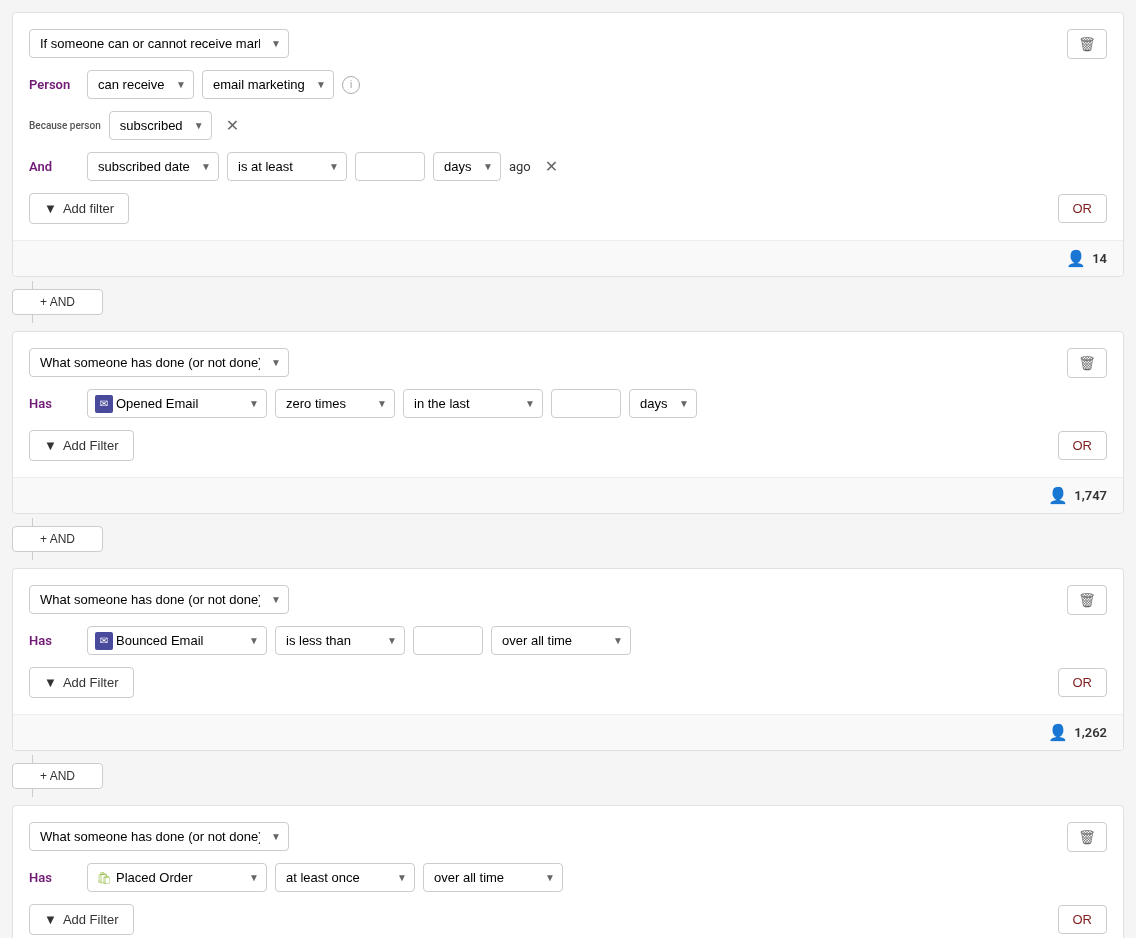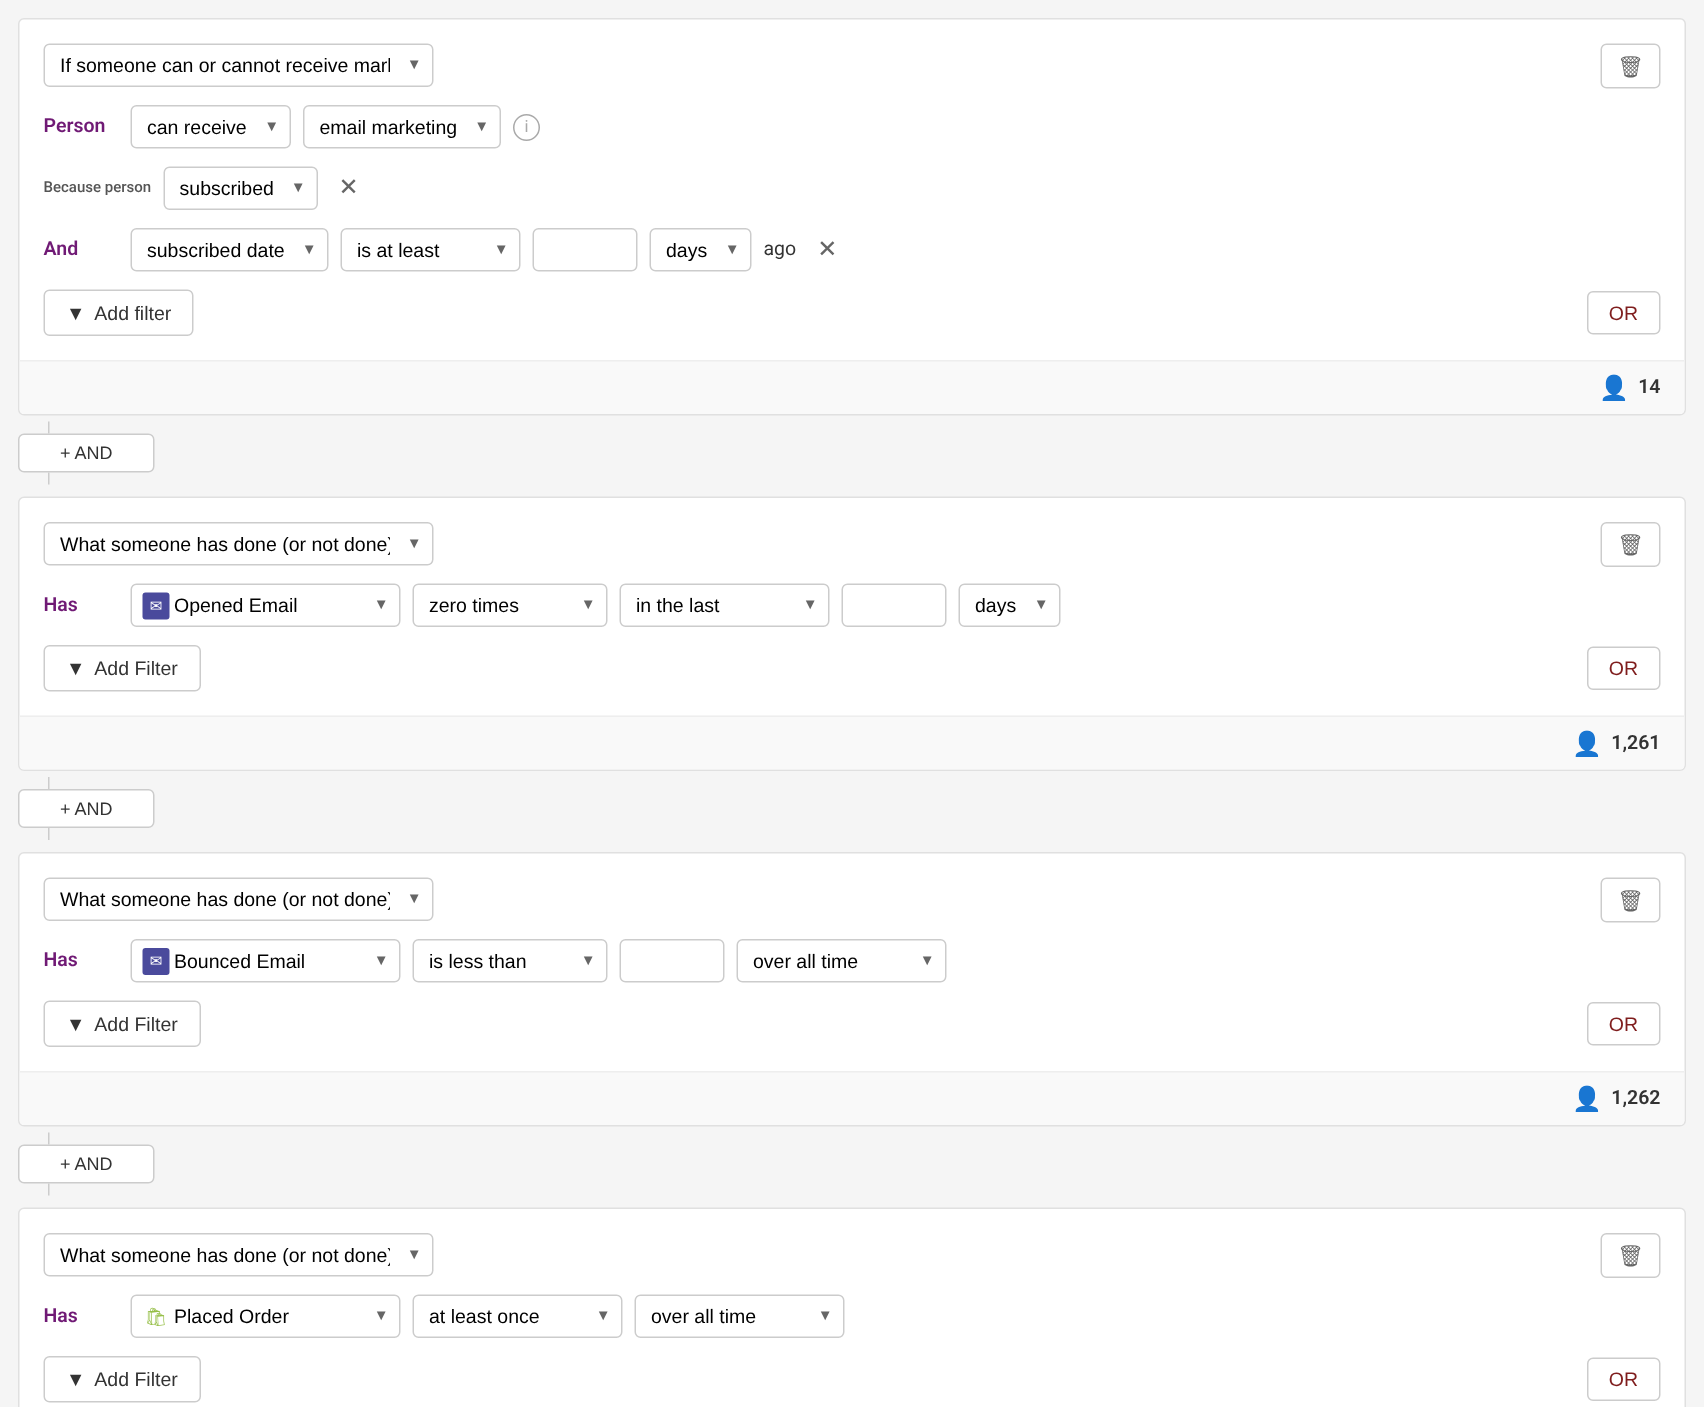--- a/index.html
+++ b/index.html
@@ -380,21 +380,21 @@
         <div class="event-select-wrapper">
           <span class="event-prefix">
             <span class="event-icon event-icon-email">✉</span>
           </span>
           <select class="select-field event-select" style="width:180px;">
             <option value="Opened Email">Opened Email</option>
           </select>
           <span class="chevron-icon">▼</span>
         </div>
         <div class="select-wrapper">
-          <select class="select-field" style="width:130px;">
+          <select class="select-field" style="width:120px;">
             <option value="zero times">zero times</option>
           </select>
           <span class="chevron-icon">▼</span>
         </div>
         <div class="select-wrapper">
           <select class="select-field" style="width:140px;">
             <option value="in the last">in the last</option>
           </select>
           <span class="chevron-icon">▼</span>
         </div>
@@ -410,21 +410,21 @@
       <div class="block-footer">
         <button class="add-filter-btn">
           <span>▼</span>
           <span>Add Filter</span>
         </button>
         <button class="or-btn">OR</button>
       </div>
     </div>
     <div class="count-row">
       <span class="count-icon">👤</span>
-      <span class="count-number">1,261</span>
+      <span class="count-number">1,747</span>
     </div>
   </div>
 
   <div class="and-connector">
     <div class="and-line"></div>
     <button class="and-btn">+ AND</button>
     <div class="and-line"></div>
   </div>
 
   <div class="block-wrapper">

